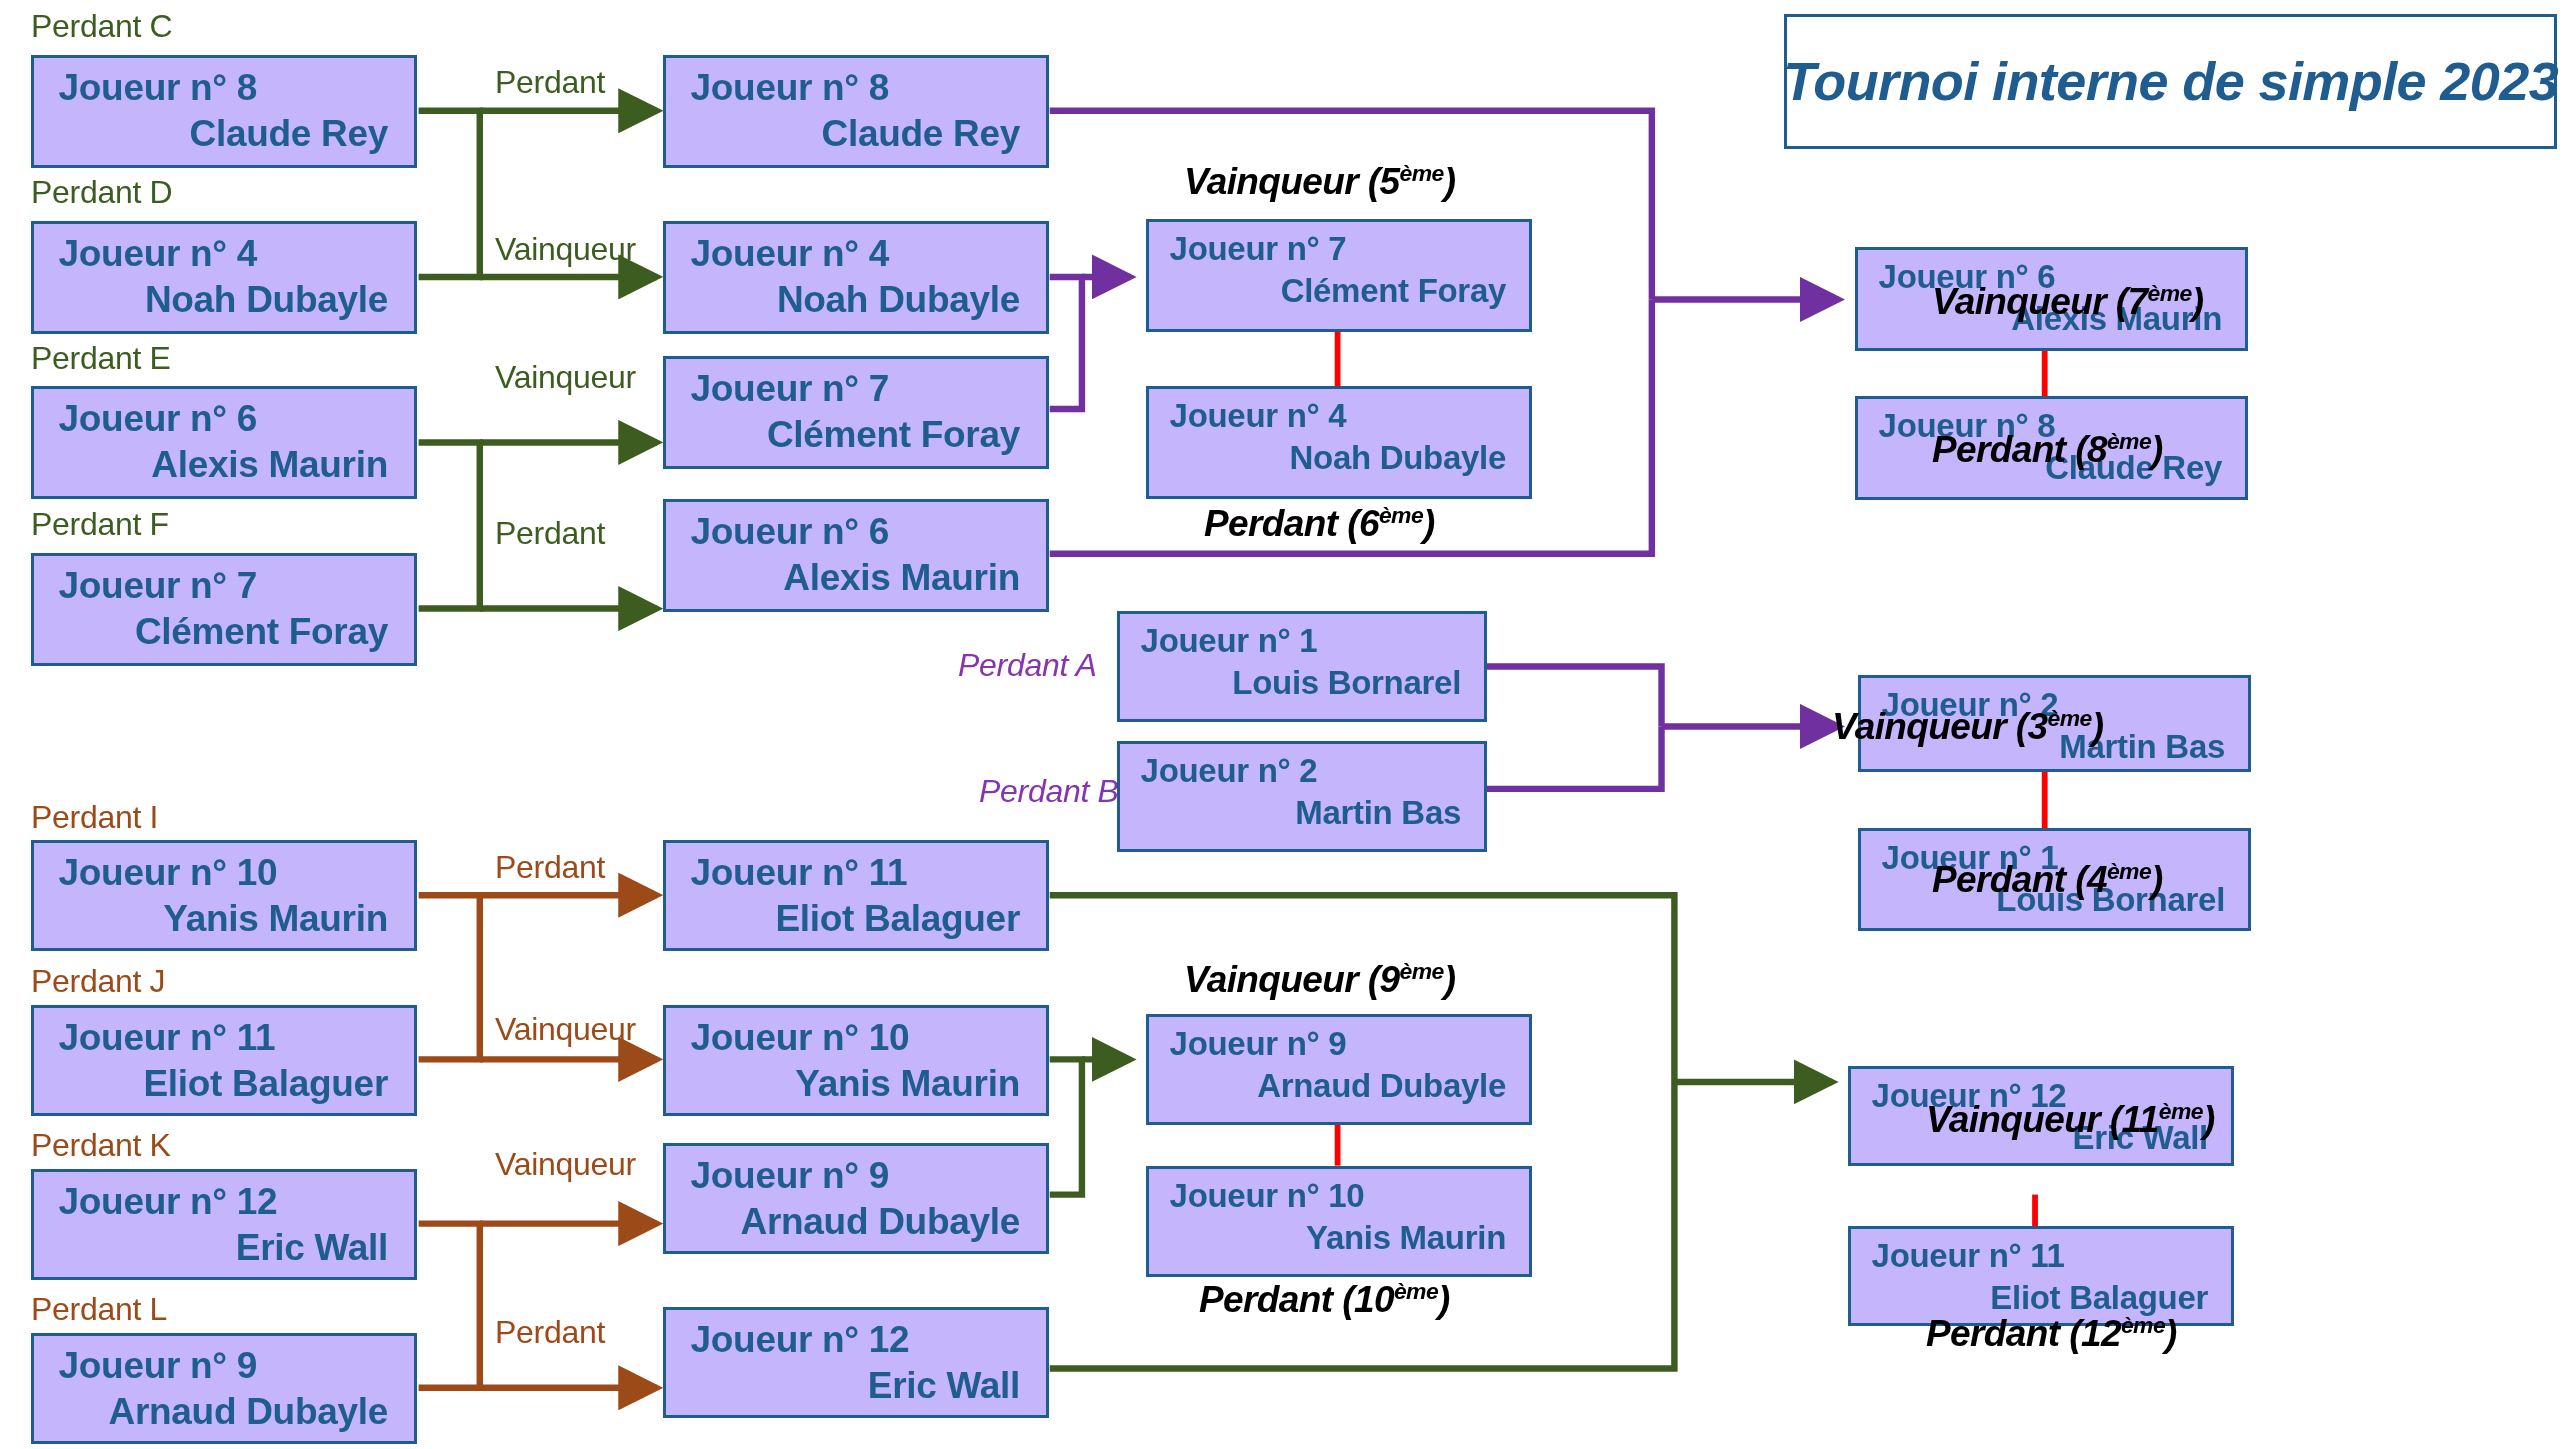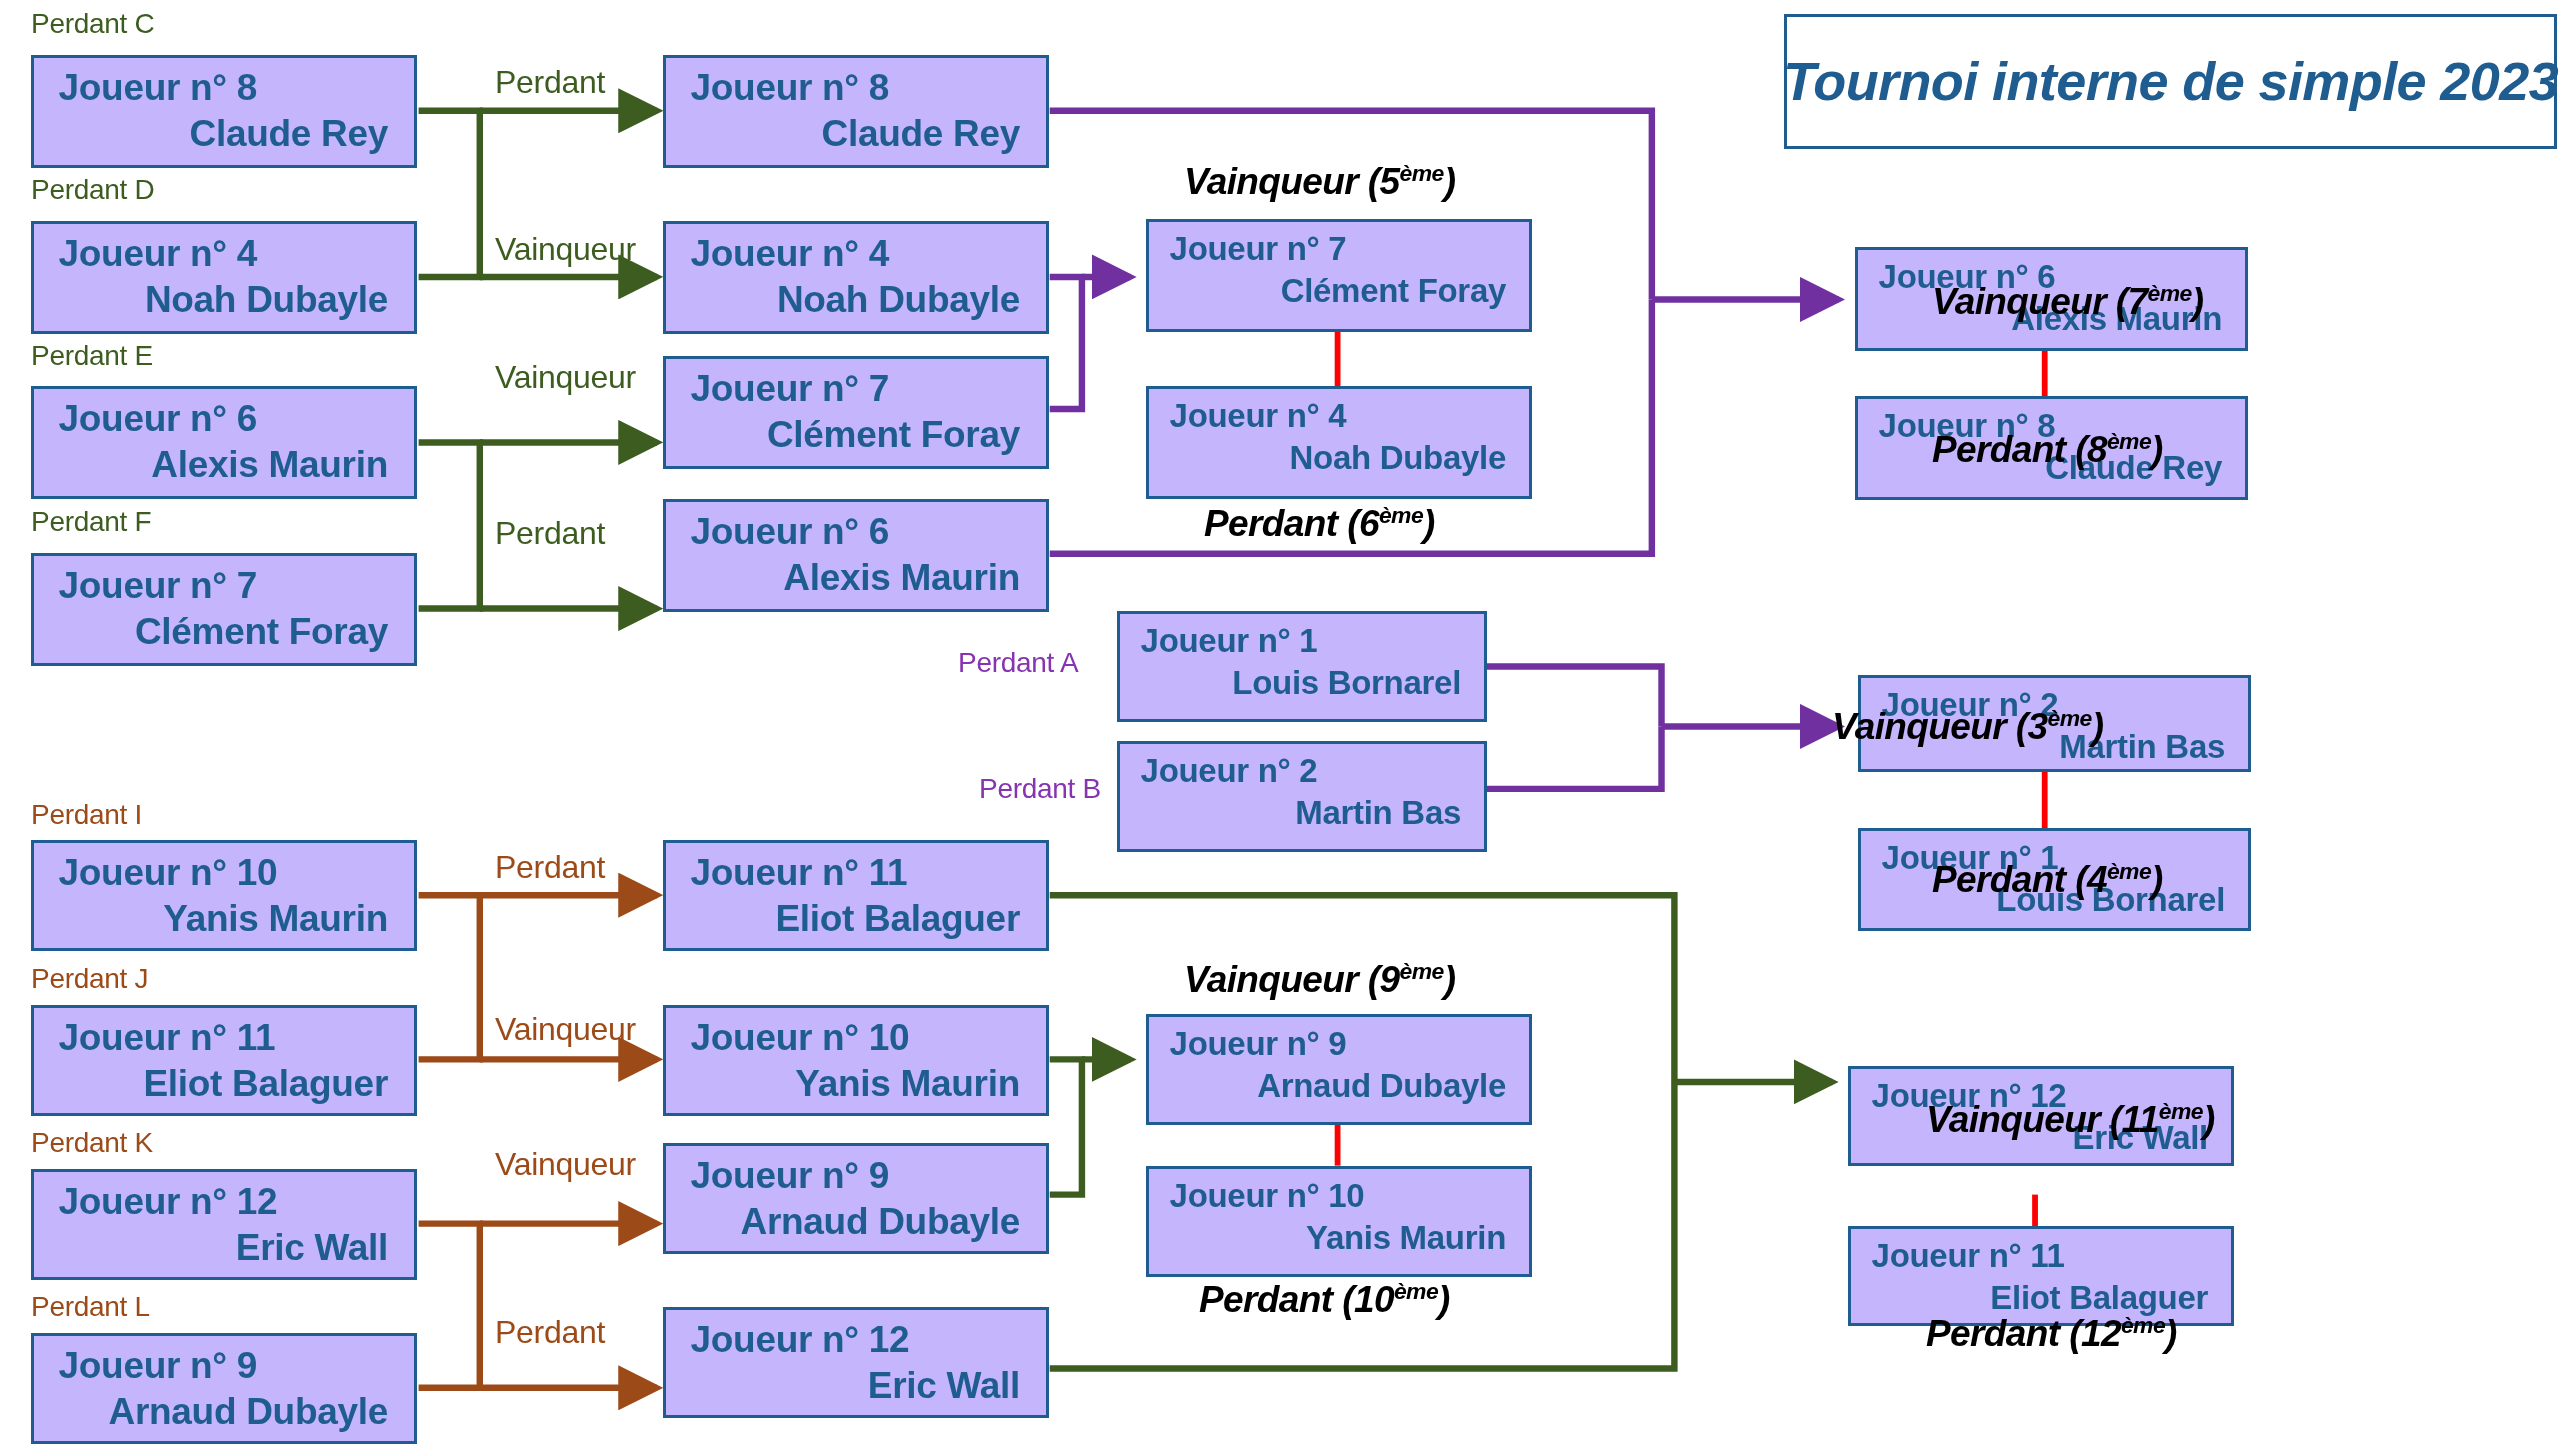--- a/index.html
+++ b/index.html
@@ -8,24 +8,24 @@
   svg#wires{position:absolute;left:0;top:0;width:2576px;height:1449px;pointer-events:none;}
 
   .pbox{position:absolute;box-sizing:border-box;border:3.2px solid #1F5C8F;background:#c4b5fd;}
   .pbox .pl1{position:absolute;left:24.5px;top:9px;font-size:37px;font-weight:bold;color:#1F5C8F;white-space:nowrap;letter-spacing:-0.3px;}
   .pbox .pl2{position:absolute;left:0;right:26px;top:55px;text-align:right;font-size:37px;font-weight:bold;color:#1F5C8F;white-space:nowrap;letter-spacing:-0.3px;}
 
   .pbox.sm{border-width:3.2px;}
   .pbox.sm .pl1{left:20.6px;top:7.7px;font-size:33px;}
   .pbox.sm .pl2{top:50px;right:23px;font-size:33px;}
 
-  .srclabel{position:absolute;font-size:28px;white-space:nowrap;letter-spacing:-0.3px;}
+  .srclabel{position:absolute;font-size:32px;white-space:nowrap;letter-spacing:-0.3px;}
   .srclabel.green{color:#3D5C20;}
   .srclabel.brown{color:#9C4A18;}
-  .srclabel.purple{color:#8734B0;}
+  .srclabel.purple{color:#8734B0;font-style:italic;}
 
   .edgelabel{position:absolute;font-size:32px;white-space:nowrap;letter-spacing:-0.3px;}
   .edgelabel.green{color:#3D5C20;}
   .edgelabel.brown{color:#9C4A18;}
 
   .ranklabel{position:absolute;font-size:37px;font-weight:bold;font-style:italic;color:#000000;white-space:nowrap;letter-spacing:-0.6px;}
   .ranklabel sup{font-size:0.62em;font-style:italic;font-weight:bold;vertical-align:super;}
 
   #titlebox{position:absolute;left:1784px;top:14px;width:773px;height:135px;box-sizing:border-box;
             border:3.9px solid #1F5C8F;background:#ffffff;display:flex;flex-direction:column;

